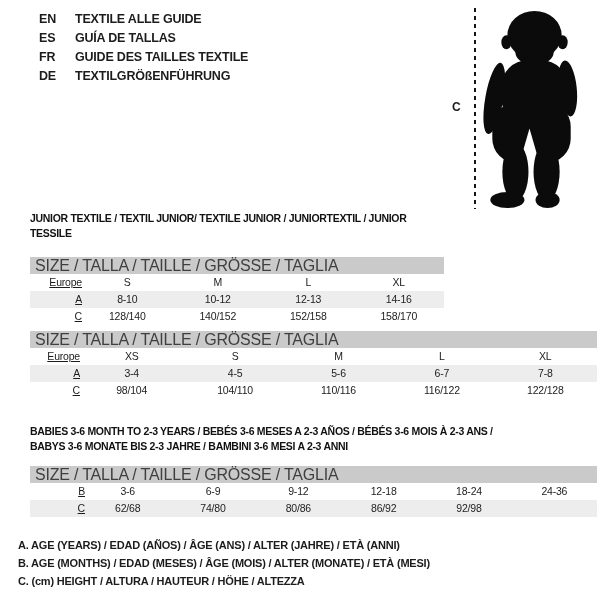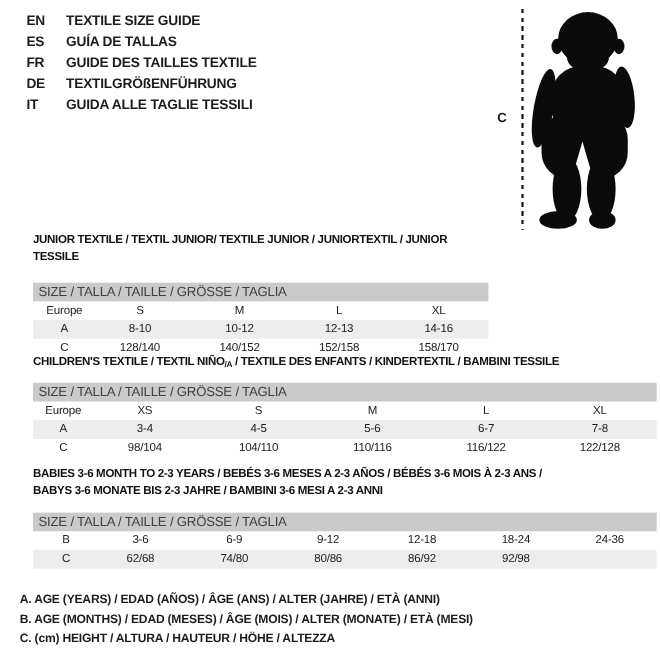--- a/index.html
+++ b/index.html
@@ -3,79 +3,75 @@
 <meta charset="utf-8">
 <style>
   html,body{margin:0;padding:0;}
   body{
     width:600px;height:600px;background:#ffffff;
     font-family:"Liberation Sans",sans-serif;color:#1c1c1c;
   }
   .page{position:relative;width:600px;height:600px;background:#fff;overflow:hidden;}
 
   
-  .lang-list{position:absolute;left:24px;top:10px;}
+  .lang-list{position:absolute;left:39px;top:10px;}
   .lang-row{display:flex;font-weight:bold;font-size:12.5px;line-height:19px;letter-spacing:-0.2px;}
   .lang-code{width:36px;}
 
   
   .dash-line{
     position:absolute;left:474px;top:8px;width:2px;height:201px;
     background:repeating-linear-gradient(to bottom,#141414 0 4px,transparent 4px 8px);
   }
   .c-label{position:absolute;left:452px;top:100px;font-weight:bold;font-size:12px;}
   .baby{position:absolute;left:482px;top:8px;width:97px;height:201px;}
 
   
   .tbl{position:absolute;left:18px;margin-left:12px;}
   .tbl-title{font-weight:bold;font-size:10.5px;line-height:15px;letter-spacing:-0.3px;color:#111;}
   .subseg{font-size:7.5px;vertical-align:-2px;}
   .tbl-header{
     height:17px;line-height:17px;background:var(--header-bar,#cacaca);
-    color:var(--header-text,#3f3f3f);font-size:12px;padding-left:5px;letter-spacing:-0.2px;
+    color:var(--header-text,#3f3f3f);font-size:16px;padding-left:5px;letter-spacing:-0.2px;
   }
   .trow{height:17px;line-height:17px;font-size:10.5px;display:grid;letter-spacing:-0.2px;}
   .trow.shaded{background:var(--row-shaded,#ededed);}
   .tcell{text-align:center;white-space:nowrap;overflow:hidden;}
-  .tcell.label{text-align:center;padding-left:5px;}
+  .tcell.label{text-align:right;padding-left:5px;text-decoration:underline;}
   #tbl-junior{top:211px;width:414px;}
   #tbl-junior .tbl-header{margin-top:16px;}
   #tbl-children{top:322px;width:567px;}
   #tbl-children .tbl-header{margin-top:9px;}
   #tbl-babies{top:424px;width:567px;}
   #tbl-babies .tbl-header{margin-top:12px;}
 
   
   .footnotes{position:absolute;left:18px;top:536px;font-weight:bold;font-size:11px;line-height:18px;letter-spacing:-0.2px;}
 </style>
 </head>
 <body>
 
 <div class="page">
 
   <div class="lang-list">
       <div class="lang-row">
         <span class="lang-code">EN</span>
-        <span class="lang-title">TEXTILE SIZE GUIDE</span>
+        <span class="lang-title">TEXTILE ALLE GUIDE</span>
       </div>
       <div class="lang-row">
         <span class="lang-code">ES</span>
         <span class="lang-title">GUÍA DE TALLAS</span>
       </div>
       <div class="lang-row">
         <span class="lang-code">FR</span>
         <span class="lang-title">GUIDE DES TAILLES TEXTILE</span>
       </div>
       <div class="lang-row">
         <span class="lang-code">DE</span>
         <span class="lang-title">TEXTILGRÖßENFÜHRUNG</span>
-      </div>
-      <div class="lang-row">
-        <span class="lang-code">IT</span>
-        <span class="lang-title">GUIDA ALLE TAGLIE TESSILI</span>
       </div>
     </div>
 
   <div class="dash-line"></div>
   <div class="c-label">C</div>
   <svg class="baby" viewBox="0 0 96 200" xmlns="http://www.w3.org/2000/svg">
     <g fill="#0b0b0b">
       <rect x="19" y="52" width="66" height="64" rx="26"></rect>
       <rect x="10" y="94" width="78" height="60" rx="24"></rect>
       <path d="M36,158 L47,120 L58,158 Z" fill="#ffffff"></path>
@@ -118,23 +114,20 @@
           <div class="tcell label">C</div>
           <div class="tcell">128/140</div>
           <div class="tcell">140/152</div>
           <div class="tcell">152/158</div>
           <div class="tcell">158/170</div>
         </div>
       </div>
   </section>
 
   <section class="tbl" id="tbl-children">
-    <div class="tbl-title">
-        <div><span>CHILDREN'S TEXTILE / TEXTIL NIÑO</span><span class="subseg">/A</span><span> / TEXTILE DES ENFANTS / KINDERTEXTIL / BAMBINI TESSILE</span></div>
-      </div>
     <div class="tbl-header">SIZE / TALLA / TAILLE / GRÖSSE / TAGLIA</div>
     <div class="tbl-body">
         <div class="trow" style="grid-template-columns: 50px repeat(5, 1fr);">
           <div class="tcell label">Europe</div>
           <div class="tcell">XS</div>
           <div class="tcell">S</div>
           <div class="tcell">M</div>
           <div class="tcell">L</div>
           <div class="tcell">XL</div>
         </div>

